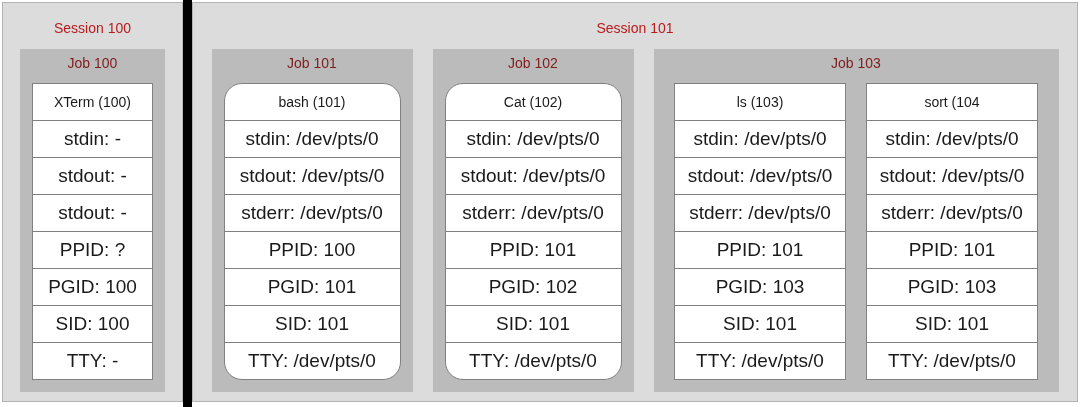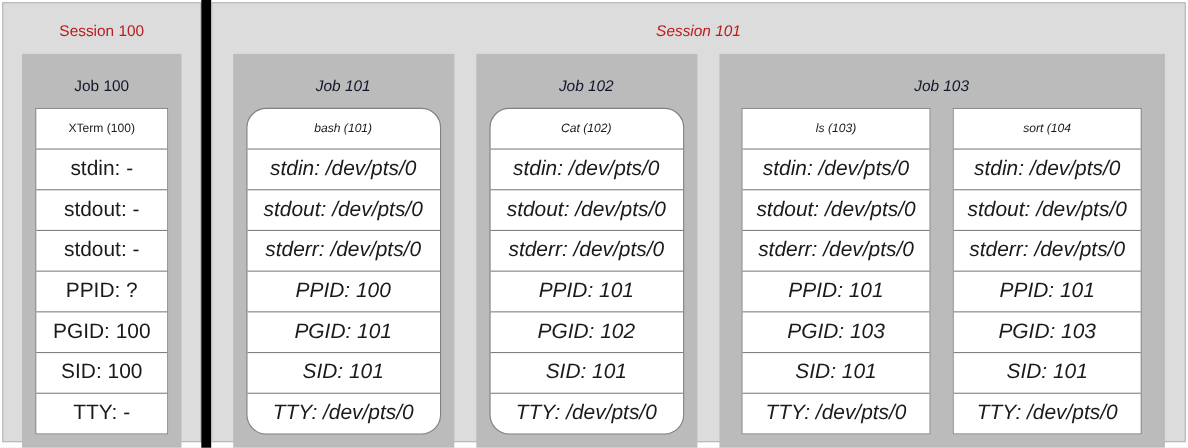--- a/index.html
+++ b/index.html
@@ -33,21 +33,20 @@
     flex-direction: column;
     align-items: center;
   }
   .session-left {
     width: 181px;
     margin: 2px 0 5px 2px;
   }
   .session-right {
     flex: 1 1 auto;
     margin: 2px 2px 5px 0;
-    font-style: italic;
   }
   .session-title {
     font-size: 14px;
     color: #b91c1c;
     text-align: center;
     line-height: 1;
     padding: 18px 0 14px 0;
     white-space: nowrap;
   }
 
@@ -77,24 +76,24 @@
   .job {
     background: #bbbbbb;
     box-sizing: border-box;
     padding: 0 12px 12px 12px;
     display: flex;
     flex-direction: column;
     align-items: center;
   }
   .job-title {
     font-size: 14px;
-    color: #0f172a;
+    color: #7f1d1d;
     text-align: right;
     line-height: 1;
-    padding: 22px 0 13px 0;
+    padding: 7px 0 13px 0;
     white-space: nowrap;
   }
   .job-procs {
     display: flex;
     flex-direction: row;
     gap: 20px;
   }
 
   
   .job-100 { width: 145px; }
@@ -122,21 +121,21 @@
     font-size: 19px;
     color: #1a1a1a;
     border-bottom: 1px solid #808080;
     white-space: nowrap;
     overflow: hidden;
   }
   .proc-cell:last-child {
     border-bottom: none;
   }
   .proc-cell.proc-name {
-    font-size: 11px;
+    font-size: 14px;
   }
 </style>
 </head>
 <body>
 
 <div id="diagram">
 
   <div class="session session-left">
     <div class="session-title">Session 100</div>
     <div class="jobs-row">

